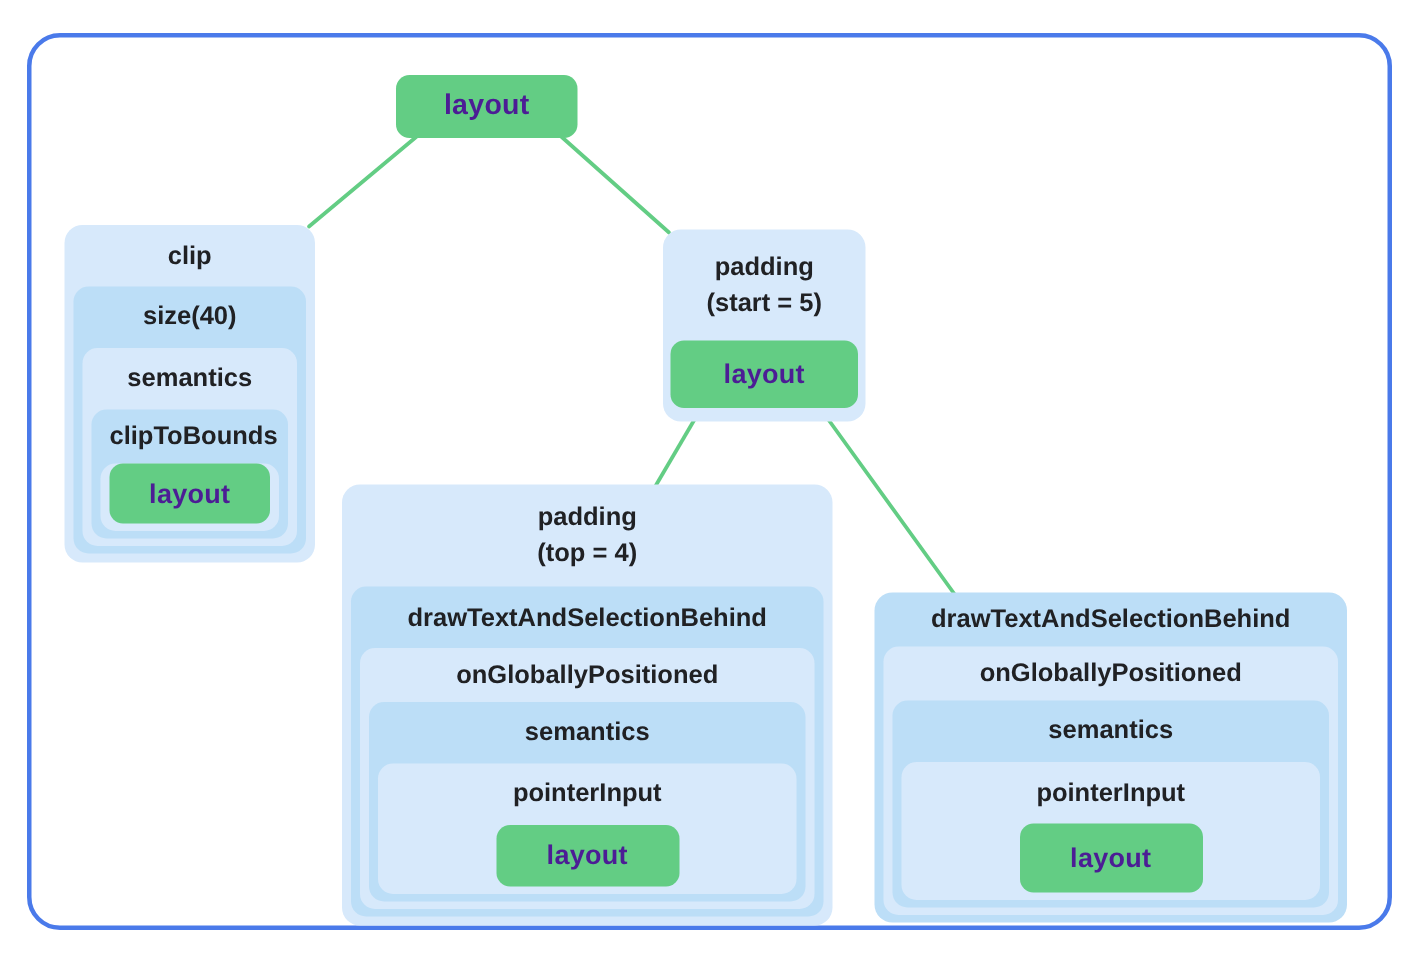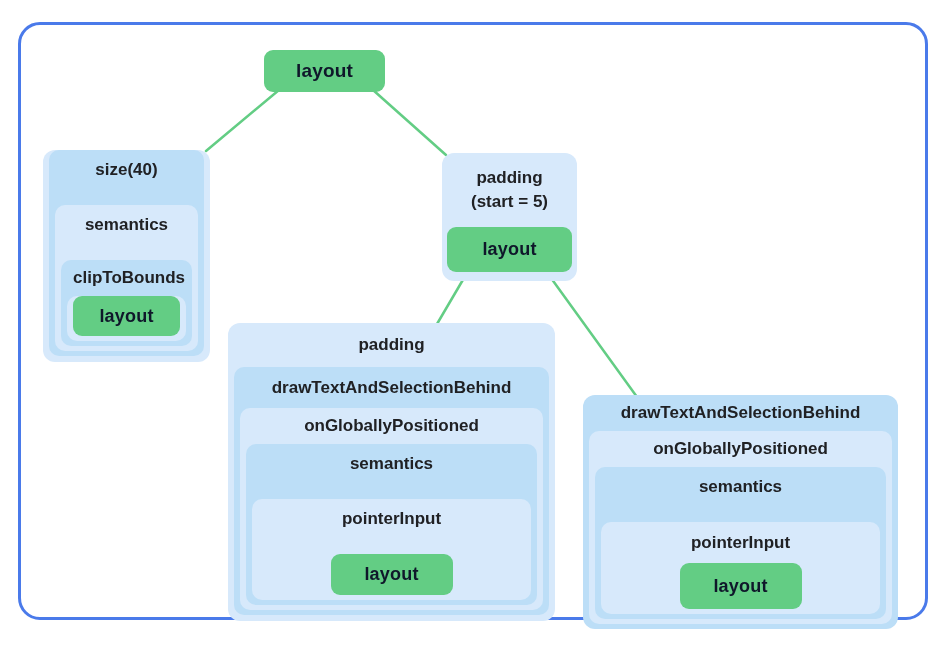--- a/index.html
+++ b/index.html
@@ -37,21 +37,21 @@
     pointer-events: none;
   }
   .edge {
     stroke: #63CD84;
     stroke-width: 2.5;
     stroke-linecap: round;
   }
   
   .gleaf {
     background: #63CD84;
-    color: #0f172a;
+    color: #4c1d95;
     font-weight: bold;
     border-radius: 9px;
     text-align: center;
     font-size: 18px;
     letter-spacing: 0.2px;
   }
   .root-leaf {
     position: absolute;
     left: 264px;
     top: 50px;
@@ -69,21 +69,21 @@
     font-size: 17px;
     box-sizing: border-box;
   }
   .shade-a { background: #D7E9FB; }
   .shade-b { background: #BCDEF7; }
   .box {
     border-radius: 10px;
     margin: 0 6px;
     padding-bottom: 5px;
   }
-  .t  { line-height: 24px; padding: 8px 0 23px; }
+  .t  { line-height: 24px; padding: 8px 0 9px; }
   .t-sm { padding: 6px 12px; }
   .t-lg { padding: 9px 0 8px; }
   .t2 { padding: 10px 0; line-height: 24px; }
   .t2 div { line-height: 24px; }
   .ps-head { padding: 13px 0 0; line-height: 24px; }
   .ps-head div { line-height: 24px; }
 
   .card-clip { left: 43px;  top: 150px; width: 167px; padding-bottom: 6px; }
   .card-ps   { left: 442px; top: 153px; width: 135px; padding-bottom: 9px; }
   .card-pt   { left: 228px; top: 323px; width: 327px; padding-bottom: 6px; }
@@ -103,20 +103,21 @@
   <svg class="edges" viewBox="0 0 950 650">
     <line class="edge" x1="279" y1="90" x2="206" y2="151"></line>
     <line class="edge" x1="373" y1="90" x2="446" y2="155"></line>
     <line class="edge" x1="464" y1="278" x2="437" y2="324"></line>
     <line class="edge" x1="551" y1="278" x2="637" y2="397"></line>
   </svg>
 
   <div class="gleaf root-leaf">layout</div>
 
   <div class="card shade-a card-clip">
+    <div class="t t-lg">clip</div>
     <div class="box shade-b">
       <div class="t">size(40)</div>
       <div class="box shade-a">
         <div class="t">semantics</div>
         <div class="box shade-b">
           <div class="t t-sm">clipToBounds</div>
           <div class="box shade-a">
             <div class="gleaf leaf-clip">layout</div>
           </div>
         </div>
@@ -128,20 +129,21 @@
     <div class="ps-head">
       <div>padding</div>
       <div>(start = 5)</div>
     </div>
     <div class="gleaf leaf-ps">layout</div>
   </div>
 
   <div class="card shade-a card-pt">
     <div class="t2">
       <div>padding</div>
+      <div>(top = 4)</div>
     </div>
     <div class="box shade-b">
       <div class="t t-lg">drawTextAndSelectionBehind</div>
       <div class="box shade-a">
         <div class="t t-sm">onGloballyPositioned</div>
         <div class="box shade-b">
           <div class="t">semantics</div>
           <div class="box shade-a">
             <div class="t">pointerInput</div>
             <div class="gleaf leaf-pt">layout</div>

